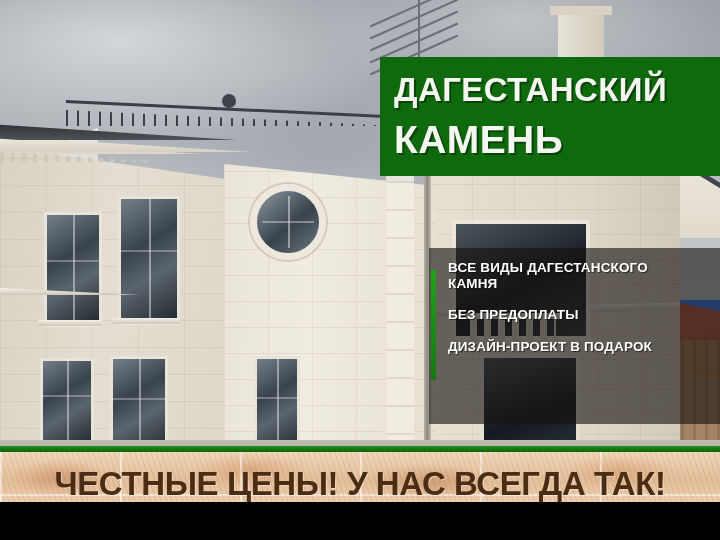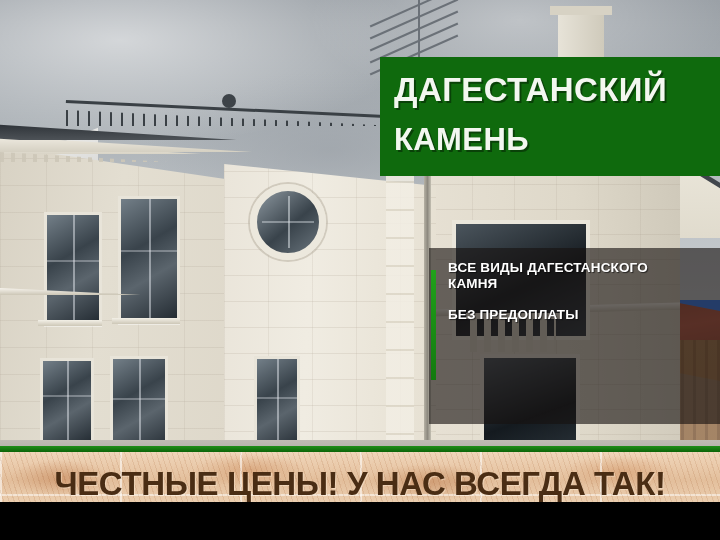--- a/index.html
+++ b/index.html
@@ -252,21 +252,21 @@
     background:#0f6a0d;
   }
   .title-line{
     color:#f3f7f0;
     font-weight:bold;
     letter-spacing:.4px;
     text-shadow:2px 2px 0 rgba(0,0,0,.38);
     white-space:nowrap;
   }
   .title-1{position:absolute;left:14px;top:16px;font-size:33px;line-height:34px;}
-  .title-2{position:absolute;left:14px;top:66px;font-size:31px;line-height:34px;}
+  .title-2{position:absolute;left:14px;top:66px;font-size:39px;line-height:34px;}
 
   
   .feature-panel{
     position:absolute;left:429px;top:248px;width:291px;height:176px;
     background:rgba(22,18,16,.62);
   }
   .accent-bar{
     position:absolute;left:2px;top:22px;width:5px;height:110px;
     background:linear-gradient(180deg,#21a21b,#127a0e);
   }
@@ -421,20 +421,21 @@
   <div class="title-box">
     <div class="title-line title-1">ДАГЕСТАНСКИЙ</div>
     <div class="title-line title-2">КАМЕНЬ</div>
   </div>
 
   <div class="feature-panel">
     <div class="accent-bar"></div>
     <div class="bullets">
       <div class="bullet wrap">ВСЕ ВИДЫ ДАГЕСТАНСКОГО КАМНЯ</div>
       <div class="bullet">БЕЗ ПРЕДОПЛАТЫ</div>
+      <div class="bullet">ДИЗАЙН-ПРОЕКТ В ПОДАРОК</div>
     </div>
   </div>
 
   <div class="bottom-banner">
     <div class="green-strip"></div>
     <div class="stone"></div>
     <div class="stone-fibers"></div>
     <div class="banner-text">ЧЕСТНЫЕ ЦЕНЫ! У НАС ВСЕГДА ТАК!</div>
   </div>
 

